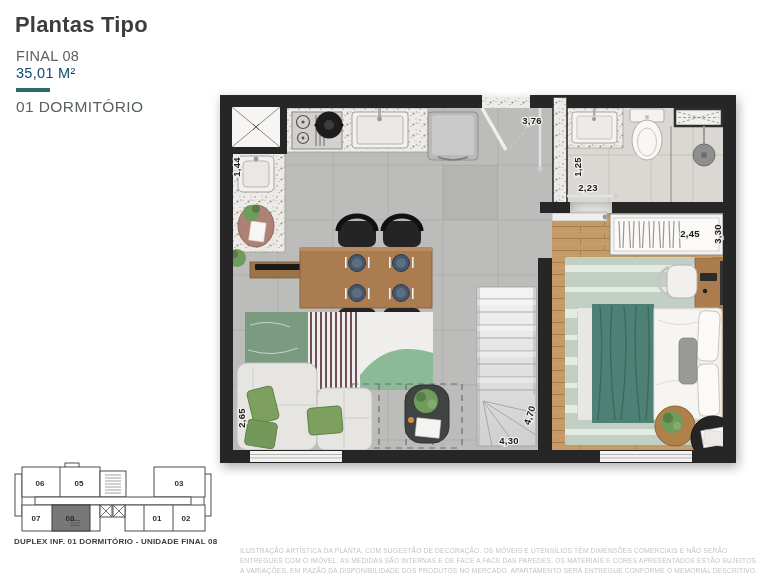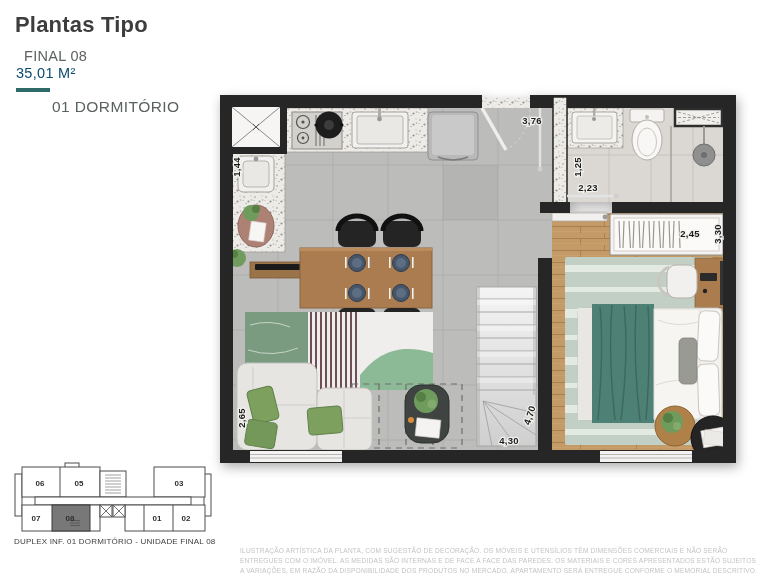--- a/index.html
+++ b/index.html
@@ -1,32 +1,32 @@
 <!DOCTYPE html>
 <html><head>
 <meta charset="utf-8">
 <style>
   html,body{margin:0;padding:0;background:#fff;}
   body{width:762px;height:579px;position:relative;overflow:hidden;
        font-family:"Liberation Sans",sans-serif;color:#3f3f3f;}
   .abs{position:absolute;}
   
   #title{left:15px;top:12px;font-size:22px;font-weight:bold;color:#3d3d3d;letter-spacing:.2px;}
-  #final{left:24px;top:48px;font-size:14.5px;color:#5c6360;letter-spacing:.3px;}
+  #final{left:16px;top:48px;font-size:14.5px;color:#5c6360;letter-spacing:.3px;}
   #area{left:16px;top:65px;font-size:14.5px;color:#0c4a6e;letter-spacing:.3px;}
   #tealbar{left:16px;top:88px;width:34px;height:4px;}
-  #typology{left:16px;top:98px;font-size:15.5px;color:#5a625f;letter-spacing:.4px;margin-left:36px;}
+  #typology{left:16px;top:98px;font-size:15.5px;color:#5a625f;letter-spacing:.4px;}
   
   #plan-svg{left:220px;top:95px;filter:drop-shadow(2px 4px 6px rgba(70,70,70,.45));}
   svg text{font-family:"Liberation Sans",sans-serif;}
   .dim{font-size:9.5px;font-weight:bold;fill:#1c1c1c;paint-order:stroke;stroke:#f2f1ee;stroke-width:2.4px;letter-spacing:.2px;}
   
   #keyplan-svg{left:13px;top:461px;}
   .kp-label{font-size:8px;font-weight:bold;fill:#2e2e2e;}
-  #caption{left:14px;top:537px;width:280px;font-size:8px;font-weight:normal;color:#3c3c3c;letter-spacing:.2px;}
+  #caption{left:14px;top:537px;width:280px;font-size:8px;font-weight:bold;color:#3c3c3c;letter-spacing:.2px;}
   
   #disclaimer{left:240px;top:546px;width:518px;font-size:6.6px;line-height:1.55;
               color:#c3c3c3;letter-spacing:.2px;}
 </style>
 </head>
 <body>
 
 <div class="abs" id="title">Plantas Tipo</div>
 <div class="abs" id="final">FINAL 08</div>
 <div class="abs" id="area">35,01 M²</div>

